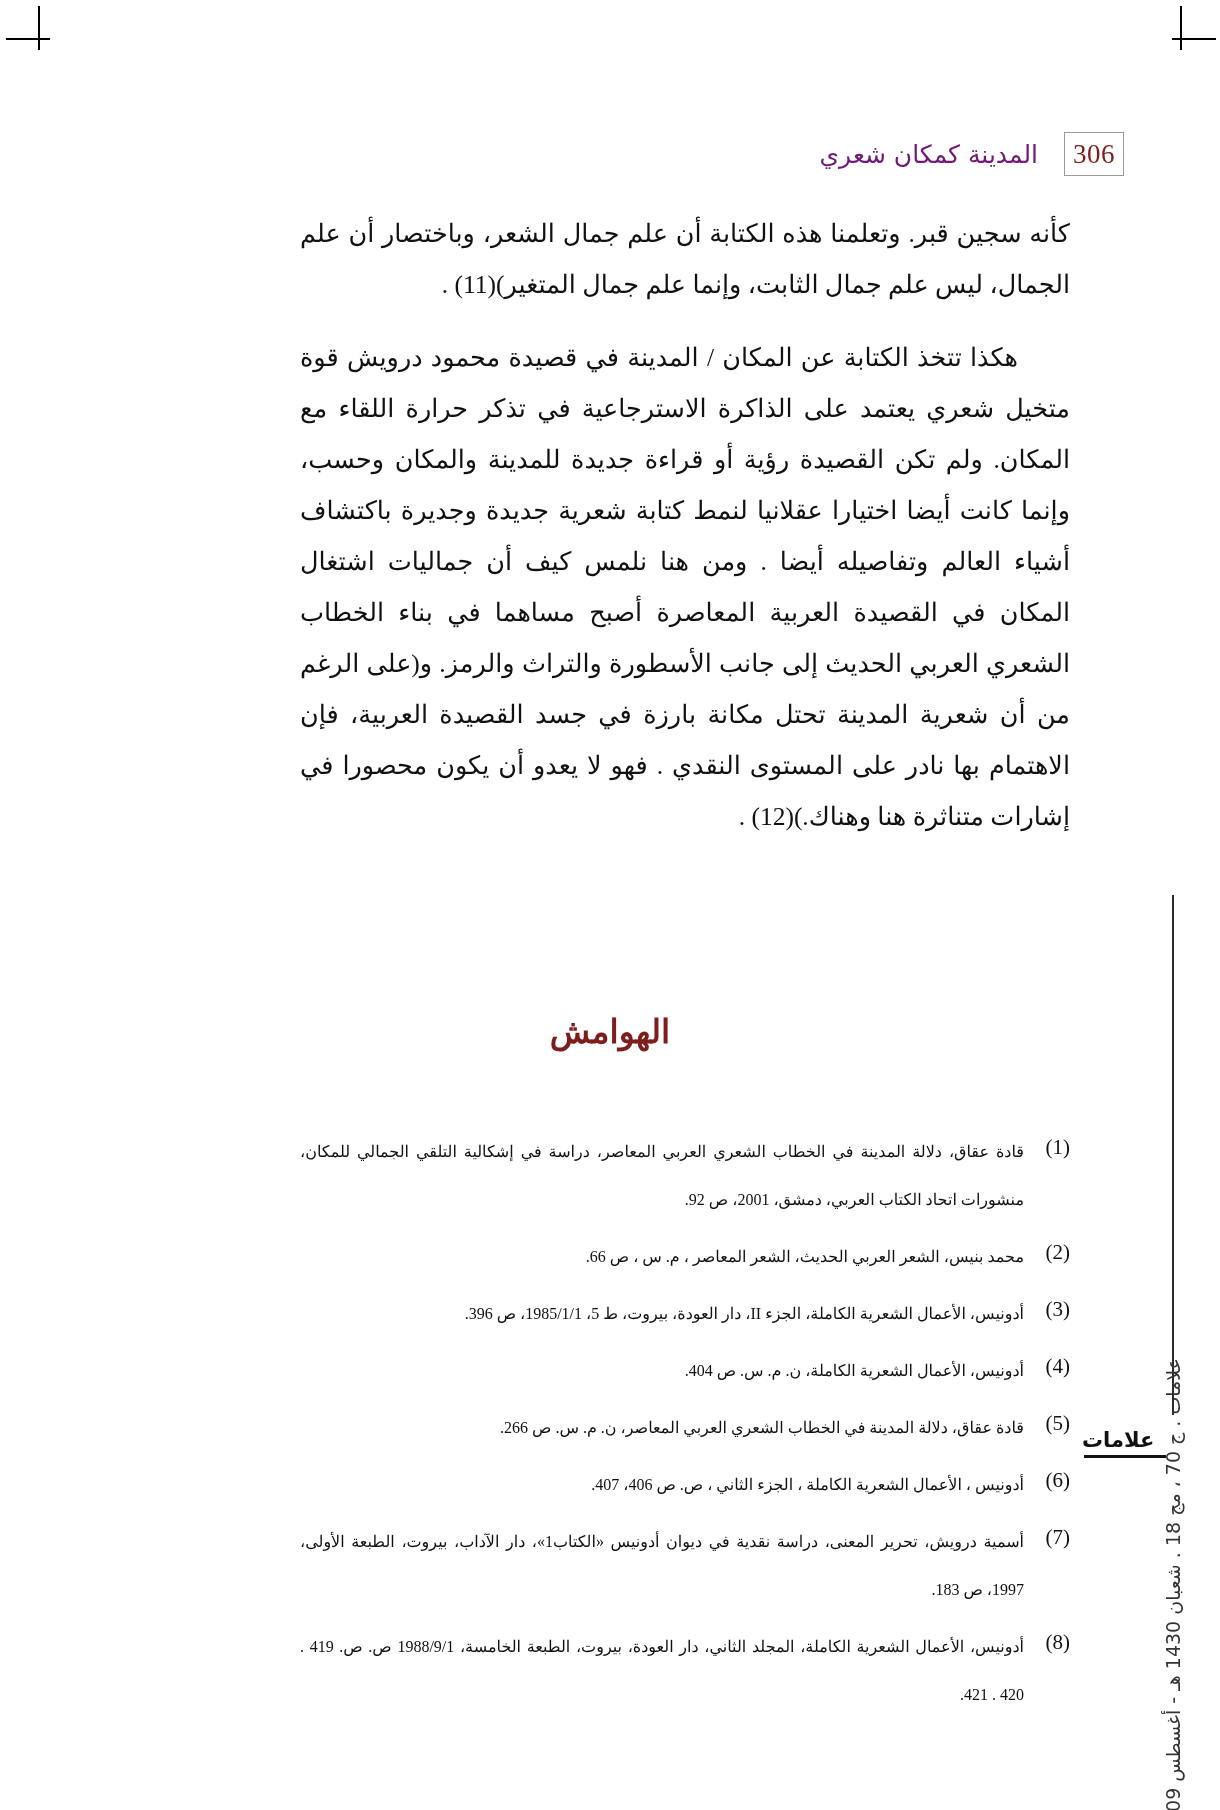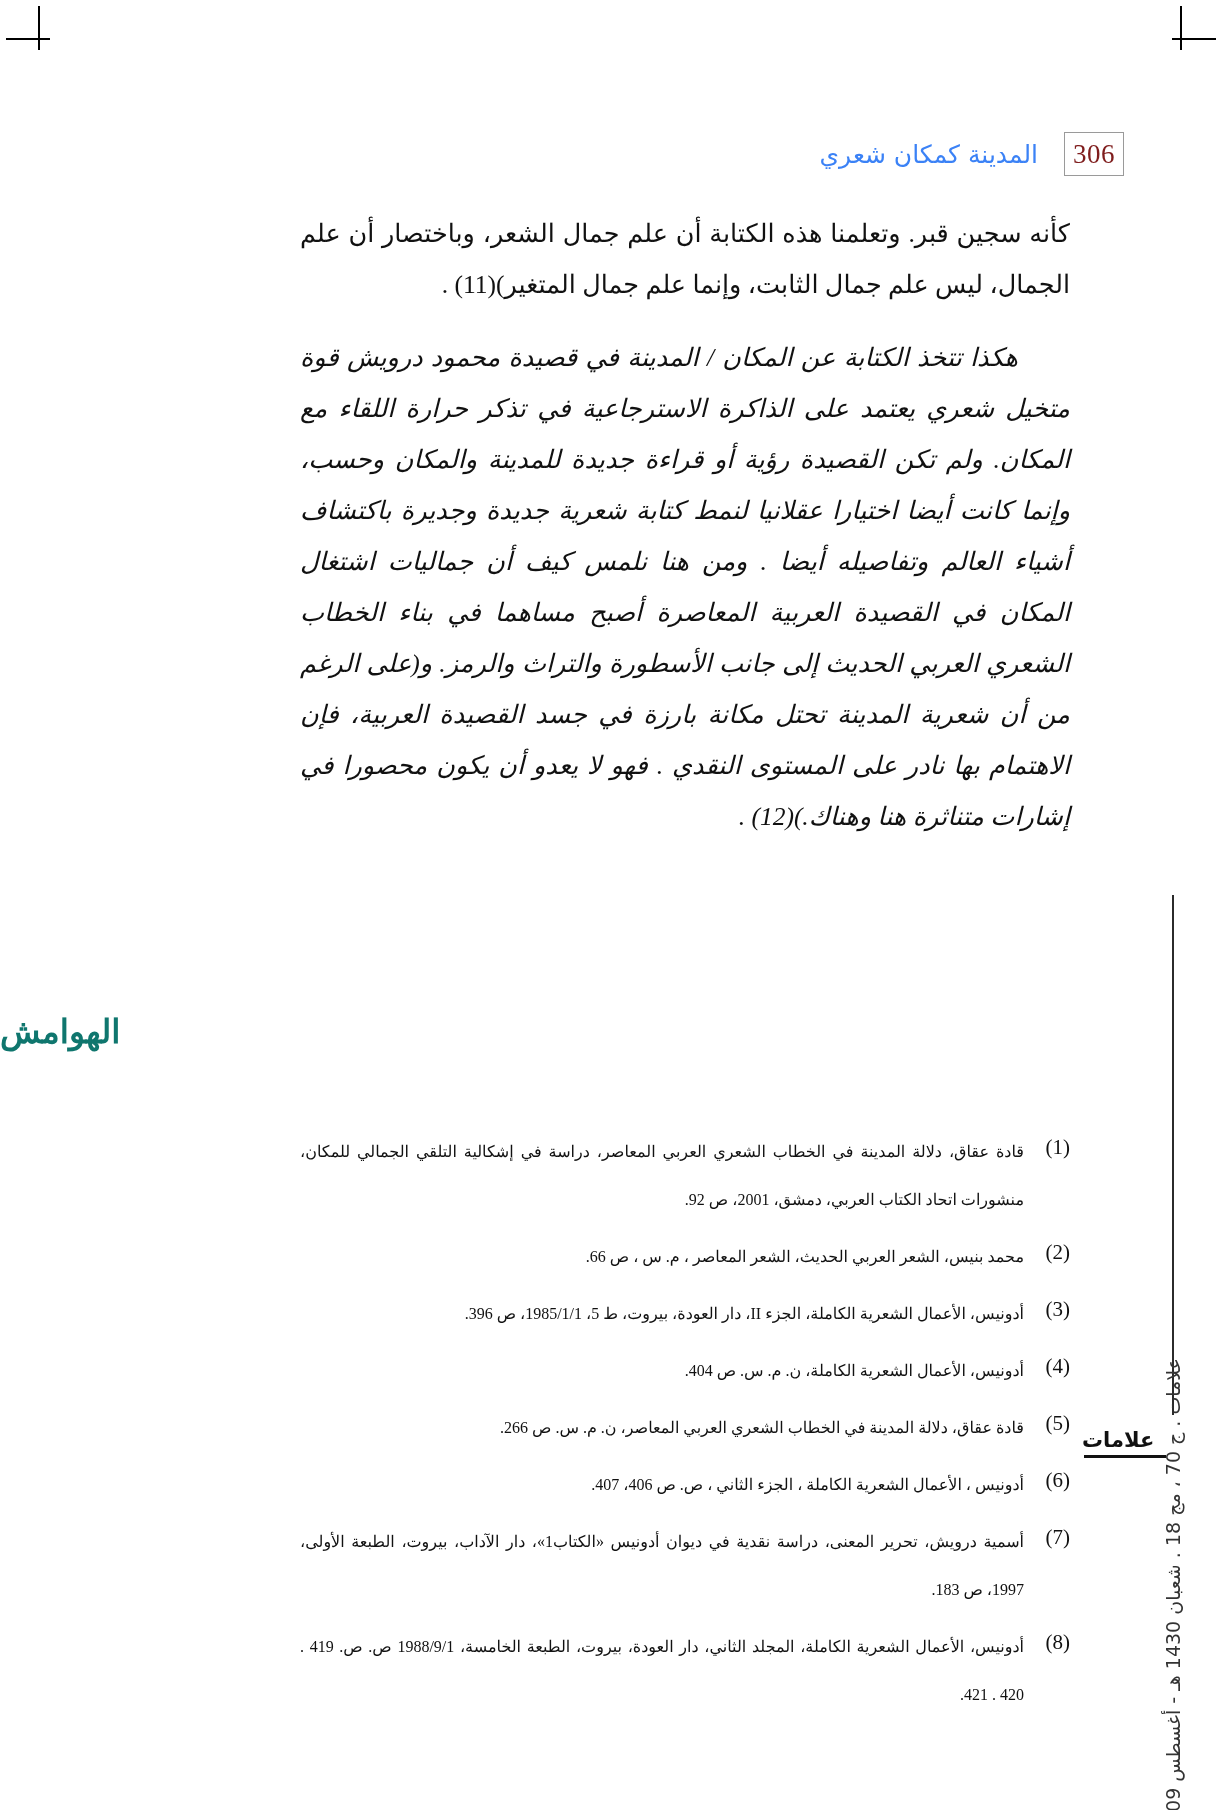--- a/index.html
+++ b/index.html
@@ -53,21 +53,21 @@
     width: 58px;
     height: 42px;
     display: flex;
     align-items: center;
     justify-content: center;
     font-family: "Liberation Serif", serif;
     font-size: 27px;
     letter-spacing: 0.5px;
   }
   .header-title {
-    color: #3b82f6;
+    color: #701a75;
     font-size: 25px;
     font-family: "DejaVu Sans", "Liberation Sans", sans-serif;
     white-space: nowrap;
     direction: rtl;
   }
 
   
   .body-col {
     position: absolute;
     top: 208px;
@@ -77,34 +77,34 @@
     text-align: justify;
   }
   p.para {
     margin: 0 0 22px 0;
     font-size: 25.5px;
     line-height: 51px;
     text-align: justify;
     text-justify: inter-word;
     font-family: "Liberation Serif", "DejaVu Serif", serif;
   }
-  p.para.indent { text-indent: 52px; font-style: italic; }
+  p.para.indent { text-indent: 52px; }
 
   
   .section-heading {
     position: absolute;
     top: 1012px;
     left: 0;
     width: 1220px;
-    text-align: left;
+    text-align: center;
     direction: rtl;
     font-family: Liberation Sans, sans-serif;
     font-weight: bold;
     font-size: 33px;
-    color: #0f766e;
+    color: #7f1d1d;
   }
 
   
   .footnotes {
     position: absolute;
     top: 1128px;
     right: 150px;
     width: 770px;
     direction: rtl;
   }

